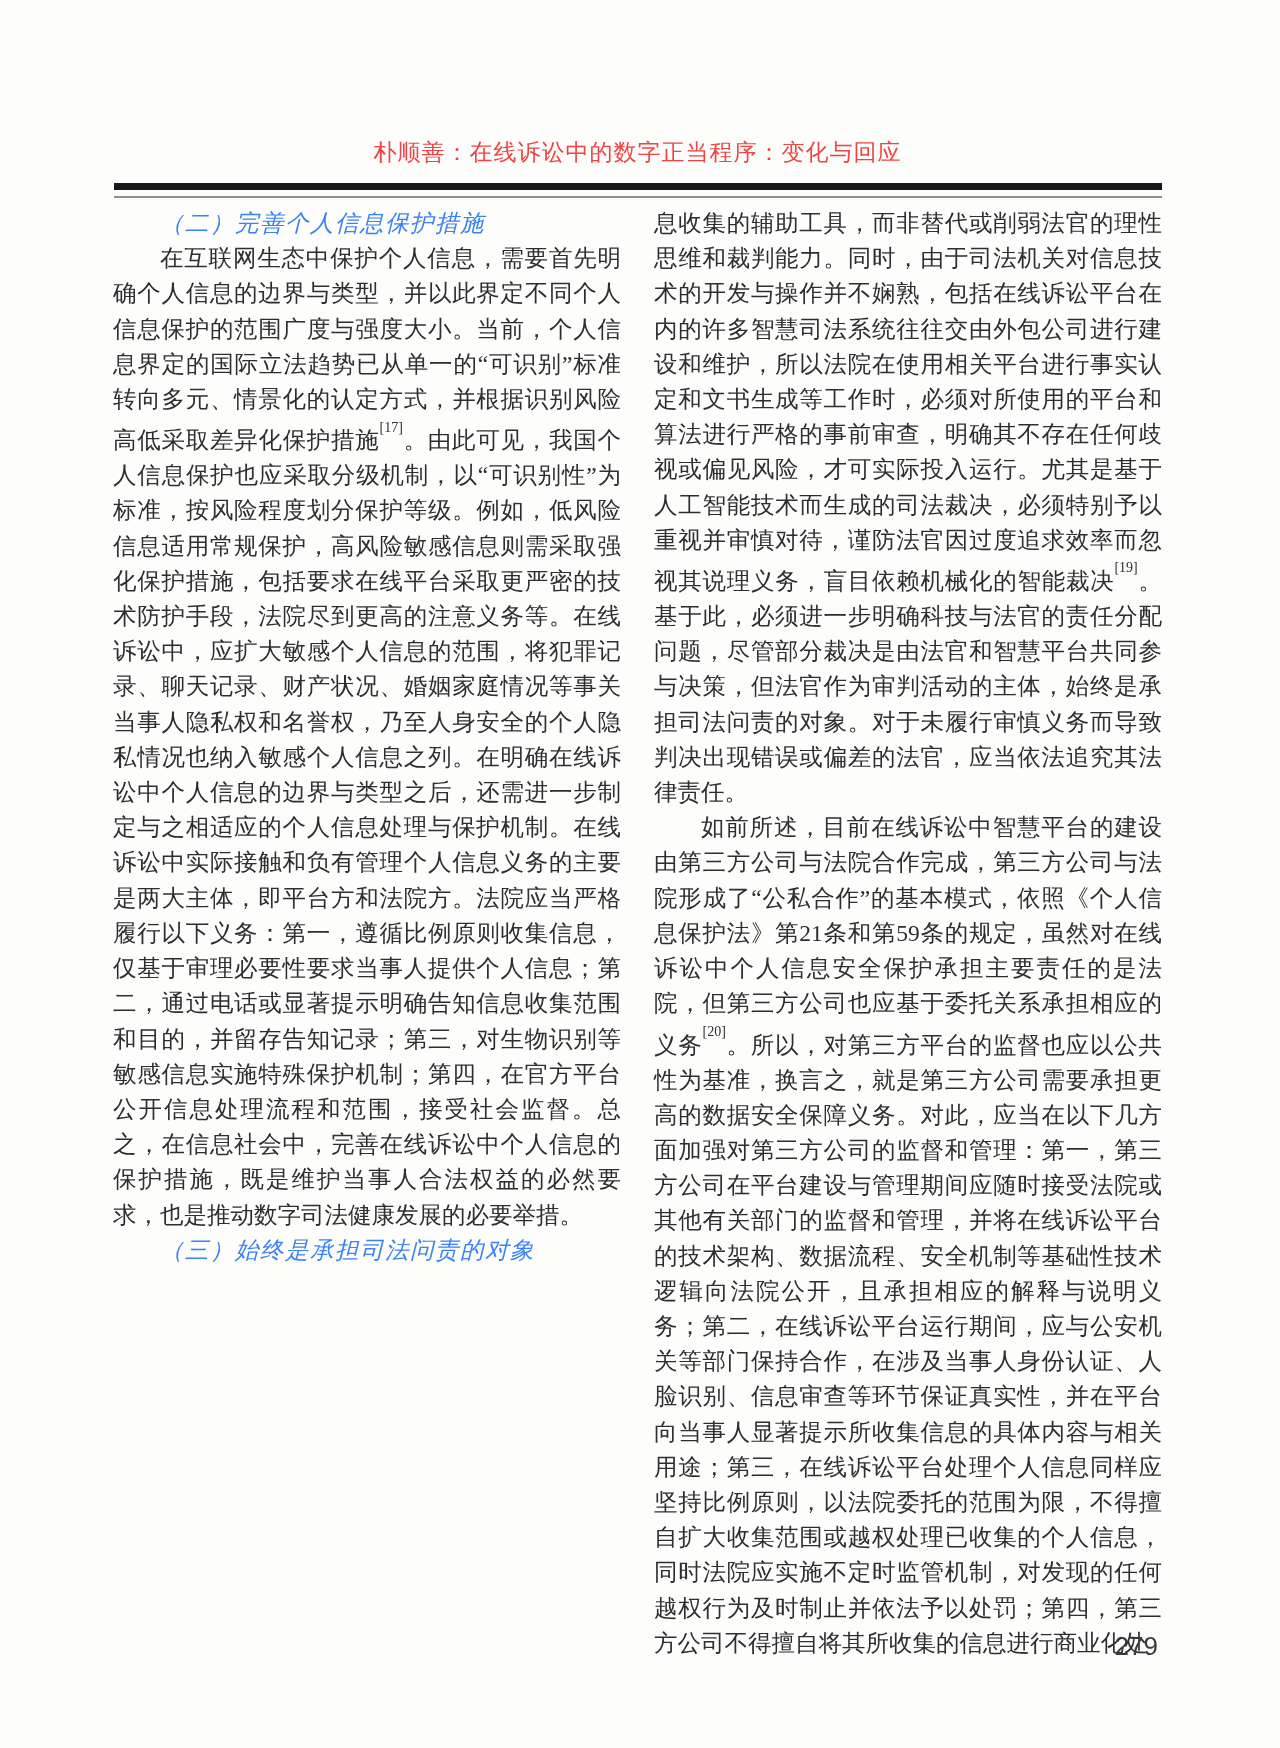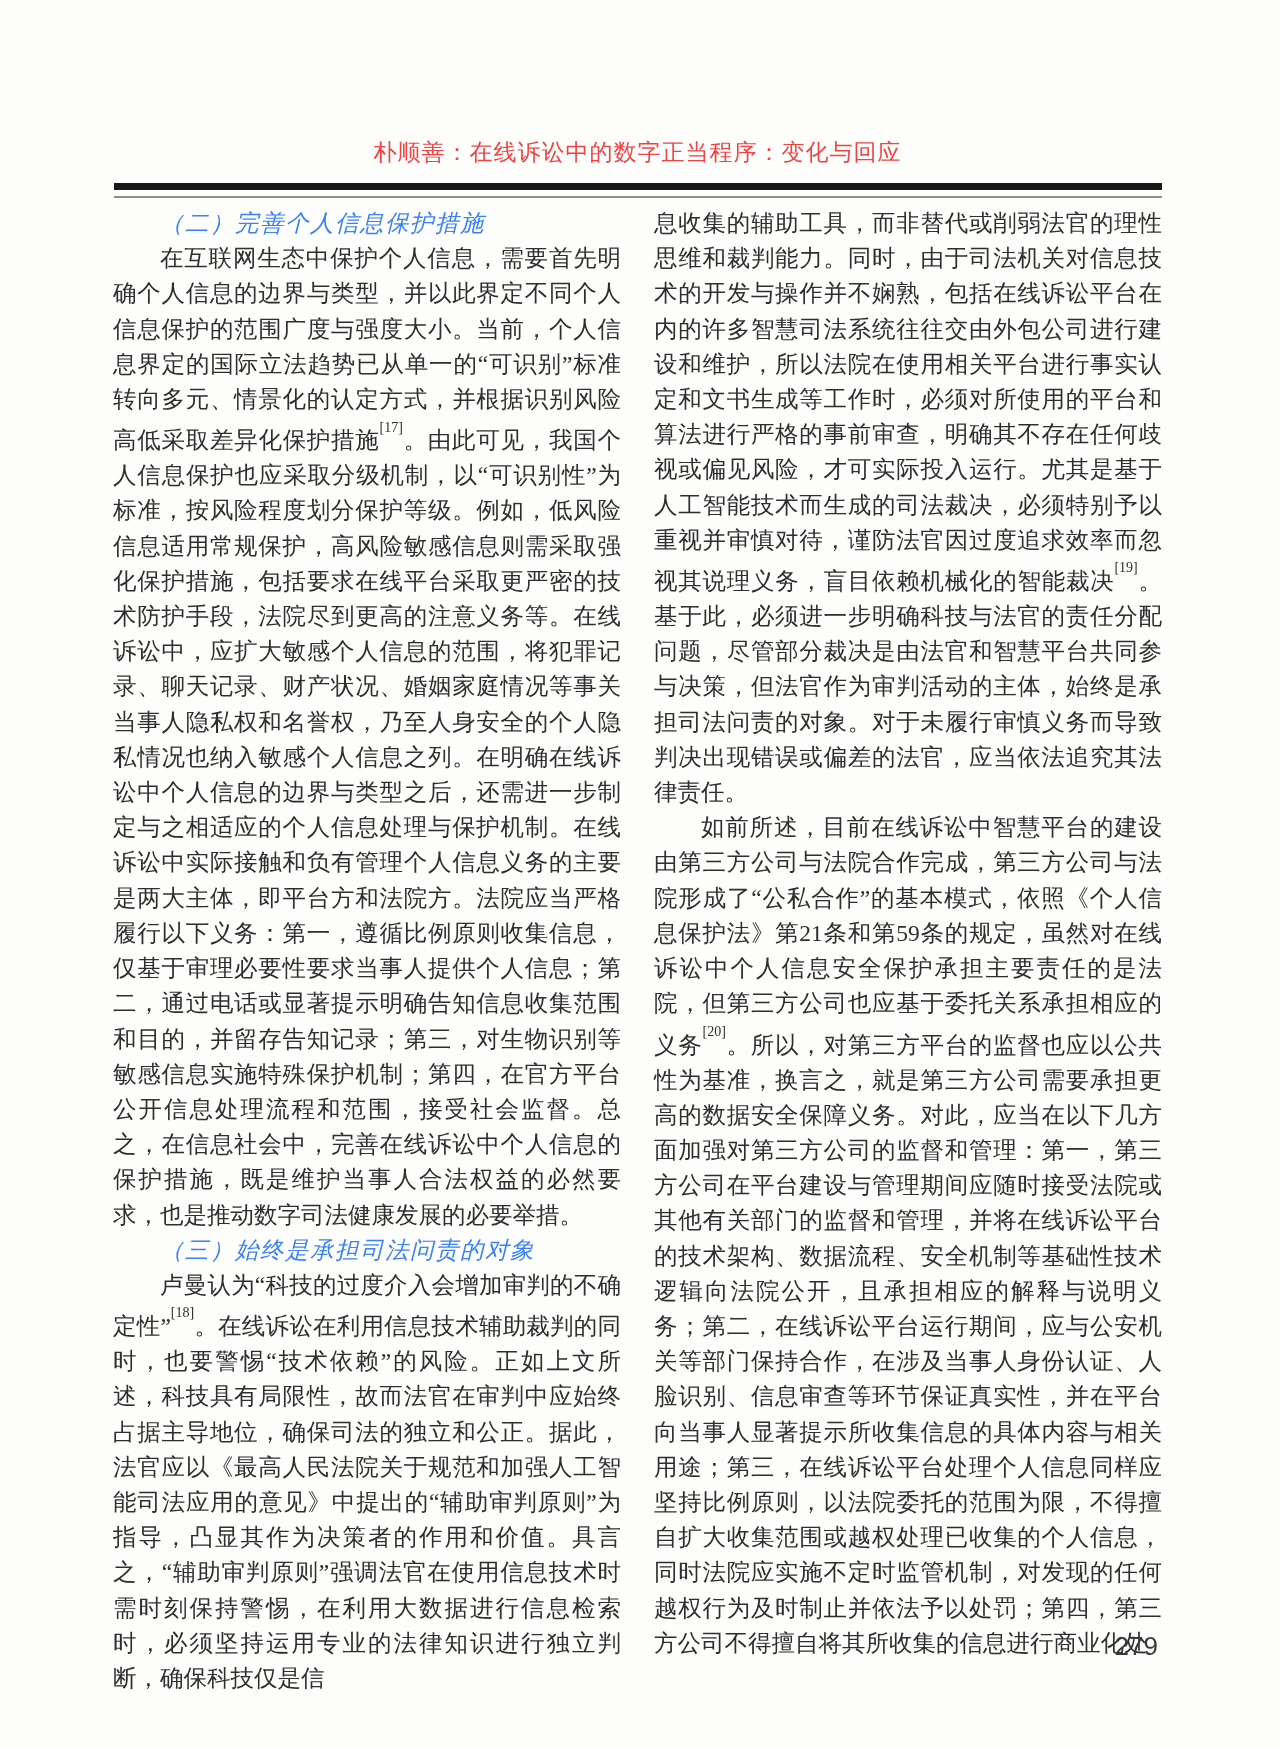--- a/index.html
+++ b/index.html
@@ -86,21 +86,20 @@
 
 <div class="page">
   <div class="header-title">朴顺善：在线诉讼中的数字正当程序：变化与回应</div>
   <div class="rule-thick"></div>
   <div class="rule-thin"></div>
 
   <div class="col col-left">
       <p class="heading">（二）完善个人信息保护措施</p>
       <p class="para indent">在互联网生态中保护个人信息，需要首先明确个人信息的边界与类型，并以此界定不同个人信息保护的范围广度与强度大小。当前，个人信息界定的国际立法趋势已从单一的“可识别”标准转向多元、情景化的认定方式，并根据识别风险高低采取差异化保护措施<sup class="ref">[17]</sup>。由此可见，我国个人信息保护也应采取分级机制，以“可识别性”为标准，按风险程度划分保护等级。例如，低风险信息适用常规保护，高风险敏感信息则需采取强化保护措施，包括要求在线平台采取更严密的技术防护手段，法院尽到更高的注意义务等。在线诉讼中，应扩大敏感个人信息的范围，将犯罪记录、聊天记录、财产状况、婚姻家庭情况等事关当事人隐私权和名誉权，乃至人身安全的个人隐私情况也纳入敏感个人信息之列。在明确在线诉讼中个人信息的边界与类型之后，还需进一步制定与之相适应的个人信息处理与保护机制。在线诉讼中实际接触和负有管理个人信息义务的主要是两大主体，即平台方和法院方。法院应当严格履行以下义务：第一，遵循比例原则收集信息，仅基于审理必要性要求当事人提供个人信息；第二，通过电话或显著提示明确告知信息收集范围和目的，并留存告知记录；第三，对生物识别等敏感信息实施特殊保护机制；第四，在官方平台公开信息处理流程和范围，接受社会监督。总之，在信息社会中，完善在线诉讼中个人信息的保护措施，既是维护当事人合法权益的必然要求，也是推动数字司法健康发展的必要举措。</p>
       <p class="heading">（三）始终是承担司法问责的对象</p>
-      <p class="para indent">卢曼认为“科技的过度介入会增加审判的不确定性”<sup class="ref">[18]</sup>。在线诉讼在利用信息技术辅助裁判的同时，也要警惕“技术依赖”的风险。正如上文所述，科技具有局限性，故而法官在审判中应始终占据主导地位，确保司法的独立和公正。据此，法官应以《最高人民法院关于规范和加强人工智能司法应用的意见》中提出的“辅助审判原则”为指导，凸显其作为决策者的作用和价值。具言之，“辅助审判原则”强调法官在使用信息技术时需时刻保持警惕，在利用大数据进行信息检索时，必须坚持运用专业的法律知识进行独立判断，确保科技仅是信</p>
     </div>
   <div class="col col-right">
       <p class="para">息收集的辅助工具，而非替代或削弱法官的理性思维和裁判能力。同时，由于司法机关对信息技术的开发与操作并不娴熟，包括在线诉讼平台在内的许多智慧司法系统往往交由外包公司进行建设和维护，所以法院在使用相关平台进行事实认定和文书生成等工作时，必须对所使用的平台和算法进行严格的事前审查，明确其不存在任何歧视或偏见风险，才可实际投入运行。尤其是基于人工智能技术而生成的司法裁决，必须特别予以重视并审慎对待，谨防法官因过度追求效率而忽视其说理义务，盲目依赖机械化的智能裁决<sup class="ref">[19]</sup>。基于此，必须进一步明确科技与法官的责任分配问题，尽管部分裁决是由法官和智慧平台共同参与决策，但法官作为审判活动的主体，始终是承担司法问责的对象。对于未履行审慎义务而导致判决出现错误或偏差的法官，应当依法追究其法律责任。</p>
       <p class="para indent">如前所述，目前在线诉讼中智慧平台的建设由第三方公司与法院合作完成，第三方公司与法院形成了“公私合作”的基本模式，依照《个人信息保护法》第21条和第59条的规定，虽然对在线诉讼中个人信息安全保护承担主要责任的是法院，但第三方公司也应基于委托关系承担相应的义务<sup class="ref">[20]</sup>。所以，对第三方平台的监督也应以公共性为基准，换言之，就是第三方公司需要承担更高的数据安全保障义务。对此，应当在以下几方面加强对第三方公司的监督和管理：第一，第三方公司在平台建设与管理期间应随时接受法院或其他有关部门的监督和管理，并将在线诉讼平台的技术架构、数据流程、安全机制等基础性技术逻辑向法院公开，且承担相应的解释与说明义务；第二，在线诉讼平台运行期间，应与公安机关等部门保持合作，在涉及当事人身份认证、人脸识别、信息审查等环节保证真实性，并在平台向当事人显著提示所收集信息的具体内容与相关用途；第三，在线诉讼平台处理个人信息同样应坚持比例原则，以法院委托的范围为限，不得擅自扩大收集范围或越权处理已收集的个人信息，同时法院应实施不定时监管机制，对发现的任何越权行为及时制止并依法予以处罚；第四，第三方公司不得擅自将其所收集的信息进行商业化处</p>
     </div>
 
   <div class="page-number">279</div>
 </div>
 
 </body></html>

